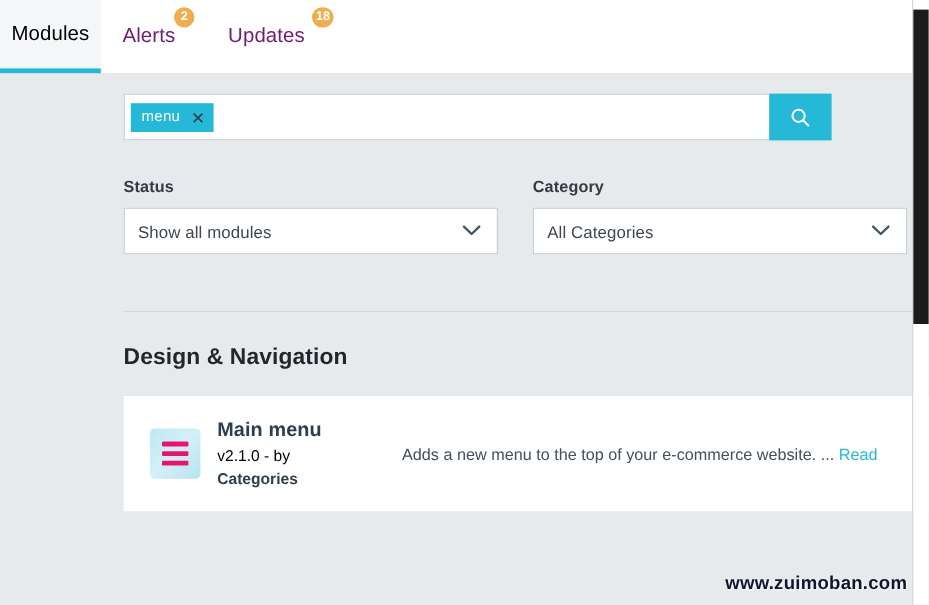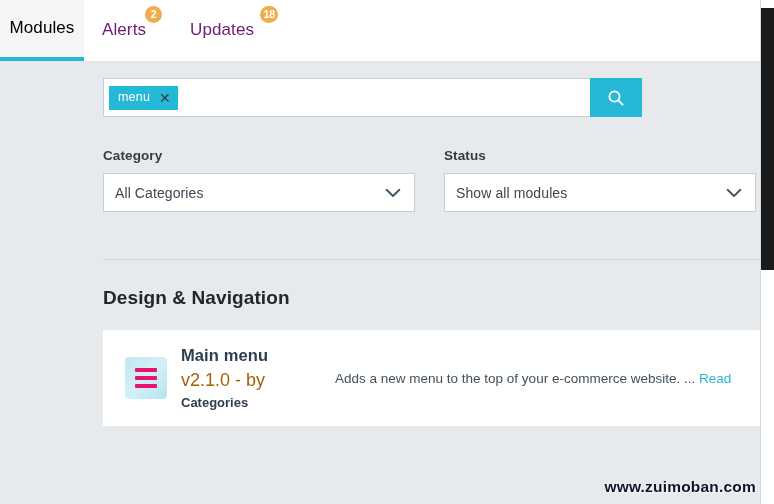--- a/index.html
+++ b/index.html
@@ -97,21 +97,21 @@
   .panel {
     position: absolute;
     left: 103px;
     top: 16px;
     width: 671px;
   }
 
   
   .searchrow {
     display: flex;
-    width: 539px;
+    width: 590px;
     height: 39px;
     box-sizing: border-box;
   }
   .searchbox {
     flex: 1;
     background: #ffffff;
     border: 1px solid #c7cfd4;
     border-right: none;
     box-sizing: border-box;
     display: flex;
@@ -257,22 +257,22 @@
   }
   .module-name {
     font-size: 16.5px;
     font-weight: bold;
     color: #2c3e50;
     letter-spacing: 0.1px;
     line-height: 1.25;
   }
   .module-version {
     margin-top: 4px;
-    font-size: 18px;
-    color: #a16207;
+    font-size: 13px;
+    color: #000000;
     line-height: 1.3;
   }
   .module-author {
     margin-top: 2px;
     font-size: 13px;
     font-weight: bold;
     color: #2c3e50;
     line-height: 1.3;
   }
 
@@ -381,45 +381,45 @@
           <span>
             <svg width="18" height="18" viewBox="0 0 18 18" fill="none" aria-hidden="true">
               <circle cx="7.5" cy="7.5" r="5.1" stroke="#ffffff" stroke-width="1.7" fill="none"></circle>
               <line x1="11.4" y1="11.4" x2="15.6" y2="15.6" stroke="#ffffff" stroke-width="1.7" stroke-linecap="round"></line>
             </svg>
           </span>
         </button>
       </div>
 
       <div class="filters">
+
+        <div class="filter-col">
+          <div class="filter-label">Status</div>
+          <div class="select-wrap">
+            <span class="select-value">Show all modules</span>
+            <span class="select-caret">
+              <svg width="16" height="10" viewBox="0 0 16 10" fill="none" aria-hidden="true">
+                <polyline points="1.6,1.8 8,8 14.4,1.8" stroke="#3f5665" stroke-width="1.9" fill="none" stroke-linecap="round" stroke-linejoin="round"></polyline>
+              </svg>
+            </span>
+          </div>
+        </div>
 
         <div class="filter-col">
           <div class="filter-label">Category</div>
           <div class="select-wrap">
             <span class="select-value">All Categories</span>
             <span class="select-caret">
               <svg width="16" height="10" viewBox="0 0 16 10" fill="none" aria-hidden="true">
                 <polyline points="1.6,1.8 8,8 14.4,1.8" stroke="#3f5665" stroke-width="1.9" fill="none" stroke-linecap="round" stroke-linejoin="round"></polyline>
               </svg>
             </span>
           </div>
         </div>
 
-        <div class="filter-col">
-          <div class="filter-label">Status</div>
-          <div class="select-wrap">
-            <span class="select-value">Show all modules</span>
-            <span class="select-caret">
-              <svg width="16" height="10" viewBox="0 0 16 10" fill="none" aria-hidden="true">
-                <polyline points="1.6,1.8 8,8 14.4,1.8" stroke="#3f5665" stroke-width="1.9" fill="none" stroke-linecap="round" stroke-linejoin="round"></polyline>
-              </svg>
-            </span>
-          </div>
-        </div>
-
       </div>
 
       <div class="divider"></div>
 
       <div class="section-title">Design &amp; Navigation</div>
 
       <div class="module-card">
 
         <div class="module-icon">
           <span class="bar"></span>

